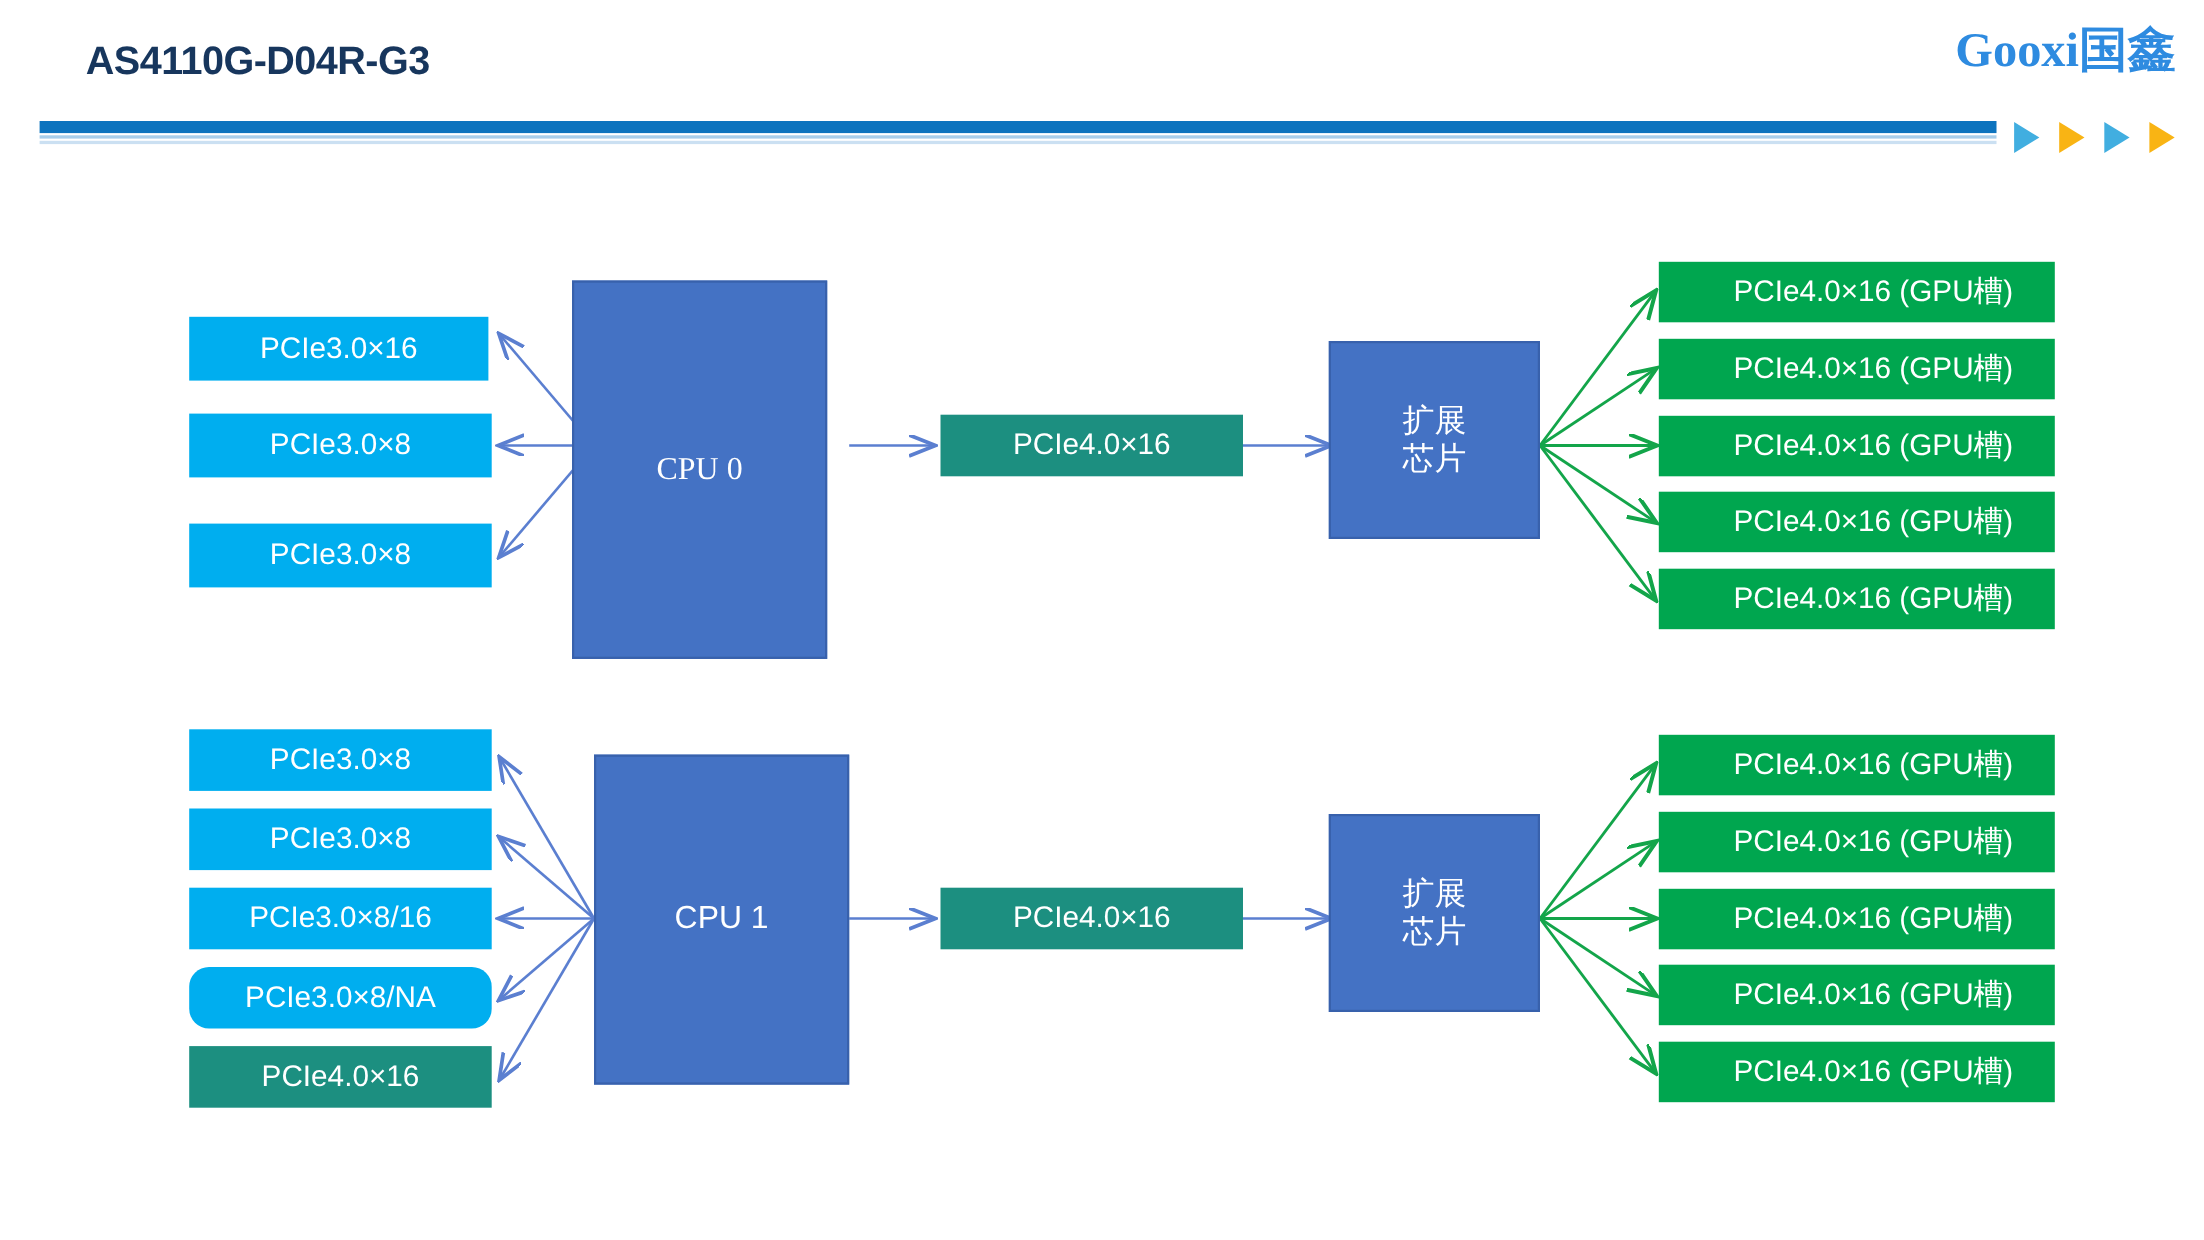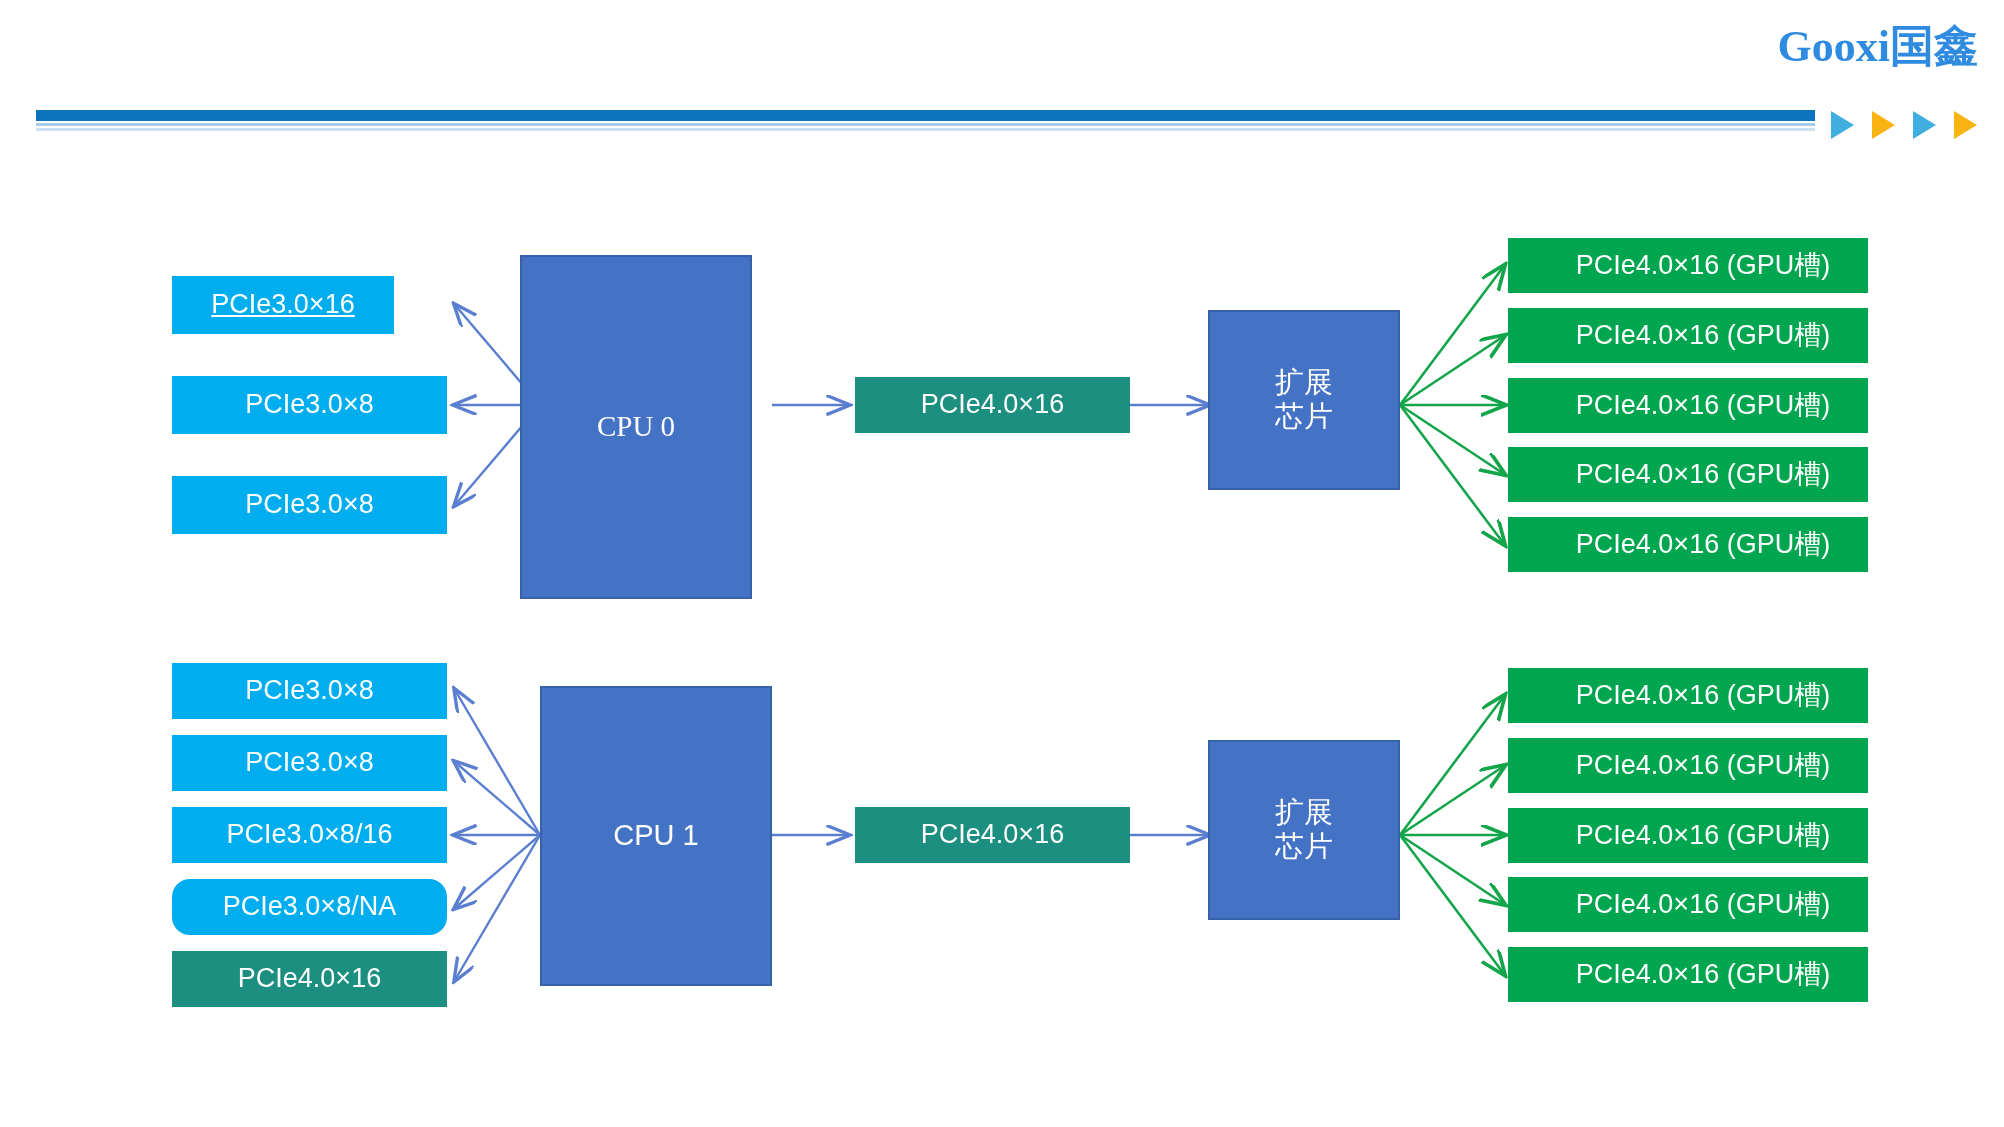--- a/index.html
+++ b/index.html
@@ -72,20 +72,21 @@
   #svg-links {
     position: absolute; left: 0; top: 0;
     width: 2004px; height: 1127px;
     pointer-events: none;
   }
 </style>
 </head>
 <body>
 
 <div id="header">
+  <div id="page-title">AS4110G-D04R-G3</div>
 
   <div id="logo-wrap">
     <span id="logo-text">
       <span>Gooxi</span><span class="cn">国鑫</span>
     </span>
   </div>
 
   <div id="bar-group">
     <div id="bar-main"></div>
     <div id="bar-thin1"></div>
@@ -133,21 +134,21 @@
   <line x1="1130" y1="835" x2="1208" y2="835" stroke="#5B7FD0" stroke-width="2.4" marker-end="url(#ab)"></line>
   <g stroke="#13A54A" stroke-width="2.6" fill="none" marker-end="url(#ag)">
     <line x1="1400" y1="835" x2="1504" y2="696"></line>
     <line x1="1400" y1="835" x2="1504" y2="766"></line>
     <line x1="1400" y1="835" x2="1504" y2="835"></line>
     <line x1="1400" y1="835" x2="1504" y2="904"></line>
     <line x1="1400" y1="835" x2="1504" y2="974"></line>
   </g>
 </svg>
 
-<div class="blk cyan" style="left:172px;  top:276px; width:222px; height:58px;text-decoration:underline;">PCIe3.0×16</div>
+<div class="blk cyan" style="left:172px;  top:288px; width:272px; height:58px;">PCIe3.0×16</div>
 <div class="blk cyan" style="left:172px;  top:376px; width:275px; height:58px;">PCIe3.0×8</div>
 <div class="blk cyan" style="left:172px;  top:476px; width:275px; height:58px;">PCIe3.0×8</div>
 
 <div class="blk cpu" style="left:520px; top:255px; width:232px; height:344px;font-family:Liberation Serif, serif;">CPU 0</div>
 
 <div class="blk teal" style="left:855px; top:377px; width:275px; height:56px;">PCIe4.0×16</div>
 
 <div class="blk chip" style="left:1208px; top:310px; width:192px; height:180px;">
   <div>
     <div>扩展</div>

